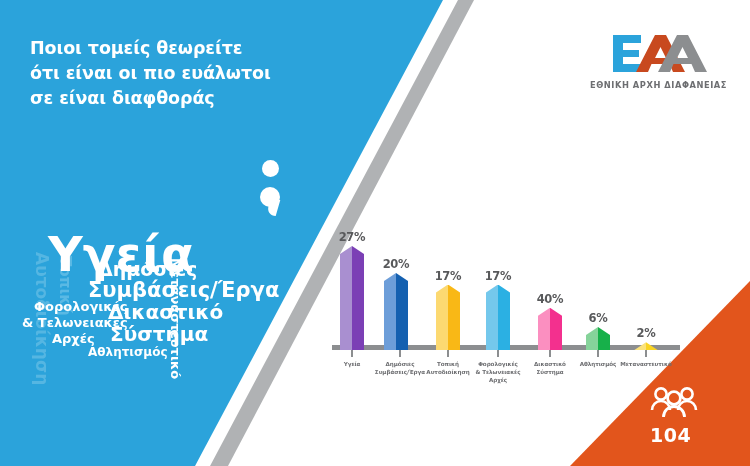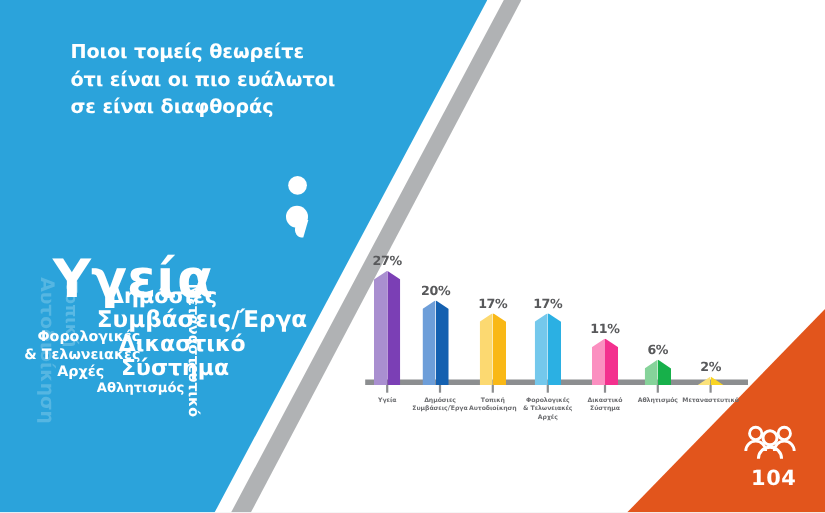--- a/index.html
+++ b/index.html
@@ -54,21 +54,20 @@
     position: absolute;
     left: 30px;
     top: 36px;
     width: 260px;
     color: #ffffff;
     font-size: 17.5px;
     font-weight: bold;
     line-height: 1.42;
     letter-spacing: -0.1px;
     z-index: 6;
-    margin-left: 34px;
   }
   .title-line { display: block; white-space: nowrap; }
 
   
   .qmark {
     position: absolute;
     left: 258px;
     top: 160px;
     width: 34px;
     height: 62px;
@@ -255,21 +254,21 @@
     letter-spacing: 0.55px;
     white-space: nowrap;
   }
 
   
   .badge {
     position: absolute;
     right: 26px;
     bottom: 20px;
     z-index: 7;
-    text-align: right;
+    text-align: left;
     width: 74px;
   }
   .badge-count {
     margin-top: 1px;
     font-size: 19px;
     font-weight: bold;
     color: #ffffff;
     letter-spacing: 0.5px;
   }
 </style>
@@ -334,21 +333,21 @@
           </div>
         </div>
         <div class="bar-group" style="left: 144px; width: 48px;">
           <div class="bar-value">17%</div>
           <div class="bar-shape" style="width: 24px; height: 65.45px;">
             <div class="bar-left" style="height: 65.45px; background: rgb(116, 200, 236);"></div>
             <div class="bar-right" style="height: 65.45px; background: rgb(43, 176, 227);"></div>
           </div>
         </div>
         <div class="bar-group" style="left: 196px; width: 48px;">
-          <div class="bar-value">11%</div>
+          <div class="bar-value">40%</div>
           <div class="bar-shape" style="width: 24px; height: 42.35px;">
             <div class="bar-left" style="height: 42.35px; background: rgb(251, 143, 192);"></div>
             <div class="bar-right" style="height: 42.35px; background: rgb(243, 48, 142);"></div>
           </div>
         </div>
         <div class="bar-group" style="left: 244px; width: 48px;">
           <div class="bar-value">6%</div>
           <div class="bar-shape" style="width: 24px; height: 23.1px;">
             <div class="bar-left" style="height: 23.1px; background: rgb(134, 211, 154);"></div>
             <div class="bar-right" style="height: 23.1px; background: rgb(23, 176, 74);"></div>
@@ -394,20 +393,30 @@
         </div>
         <div class="bar-label" style="left: 242px; width: 52px;">
           <div>Αθλητισμός</div>
         </div>
         <div class="bar-label" style="left: 290px; width: 52px;">
           <div>Μεταναστευτικό</div>
         </div>
       </div>
   </div>
 
+  <div class="logo">
+    <div class="logo-mark">
+      <svg width="96" height="40" viewBox="0 0 96 40">
+        <path d="M2 2 H30 V10 H12 V17 H28 V24 H12 V31 H30 V39 H2 Z" fill="#2ba3db"></path>
+        <path d="M44 2 H55 L74 39 H62 L58.5 31 H40.5 L37 39 H25 Z M49.5 14 L44 25 H55 Z" fill="#c8491f"></path>
+        <path d="M66 2 H77 L96 39 H84 L80.5 31 H62.5 L59 39 H47 Z M71.5 14 L66 25 H77 Z" fill="#8c8e90"></path>
+      </svg>
+    </div>
+    <div class="logo-sub">ΕΘΝΙΚΗ ΑΡΧΗ ΔΙΑΦΑΝΕΙΑΣ</div>
+  </div>
 
   <div class="badge">
     <svg width="48" height="34" viewBox="0 0 48 34">
       <circle cx="11" cy="9" r="5.6" fill="none" stroke="#ffffff" stroke-width="2.6"></circle>
       <path d="M2 25 a9 9 0 0 1 18 0" fill="none" stroke="#ffffff" stroke-width="2.6"></path>
       <circle cx="37" cy="9" r="5.6" fill="none" stroke="#ffffff" stroke-width="2.6"></circle>
       <path d="M28 25 a9 9 0 0 1 18 0" fill="none" stroke="#ffffff" stroke-width="2.6"></path>
       <circle cx="24" cy="13" r="6.4" fill="none" stroke="#ffffff" stroke-width="2.8"></circle>
       <path d="M13.5 32 a10.5 10.5 0 0 1 21 0" fill="none" stroke="#ffffff" stroke-width="2.8"></path>
     </svg>

